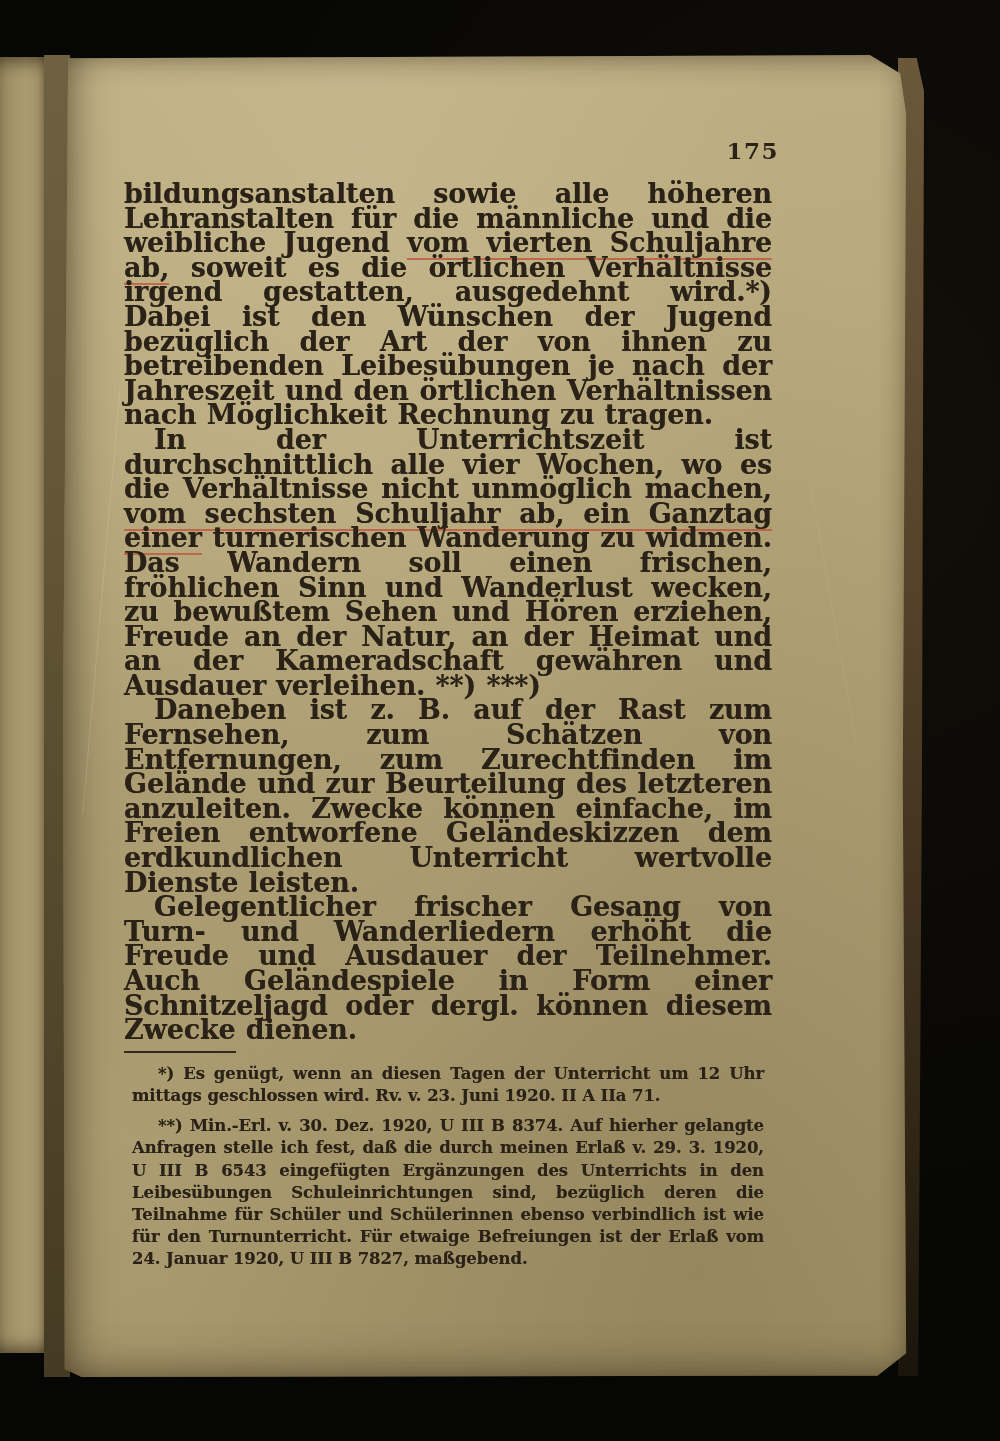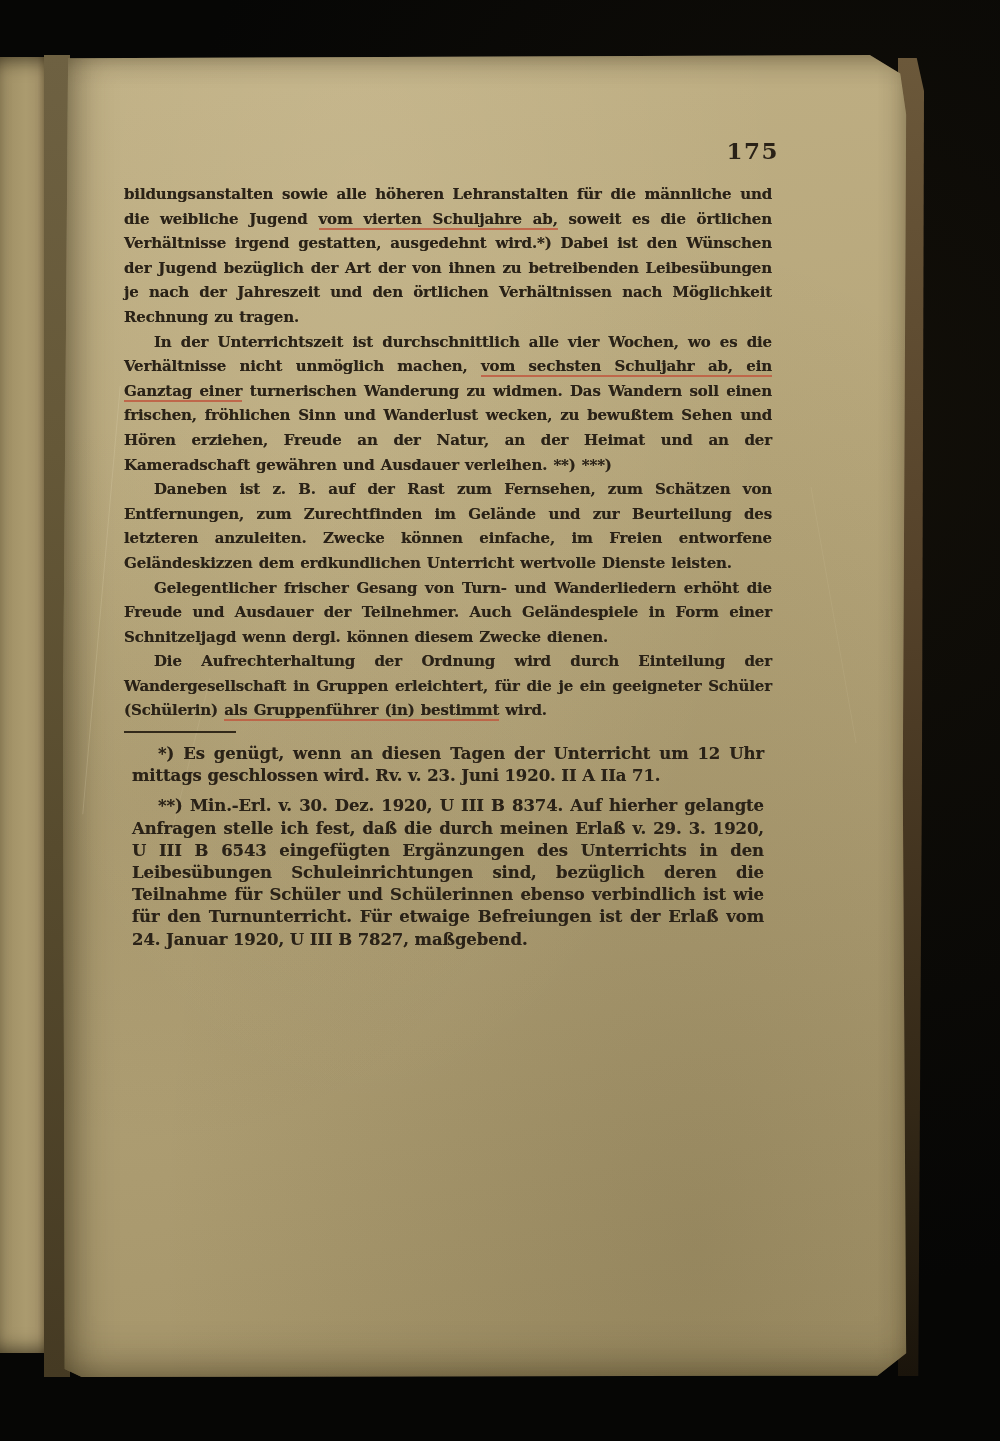--- a/index.html
+++ b/index.html
@@ -53,21 +53,21 @@
 
   .page-number{
     position:absolute;top:82px;right:128px;
     font-size:23px;font-weight:700;letter-spacing:1.5px;color:#2a2217;
   }
 
   .content{
     position:absolute;top:127px;left:61px;width:648px;color:#2a2217;
   }
   .body-text p{
-    margin:0;font-size:15px;line-height:24.6px;font-weight:700;
+    margin:0;font-size:27px;line-height:24.6px;font-weight:700;
     text-align:justify;letter-spacing:-0.15px;word-spacing:1px;
     text-shadow:0 0 .5px rgba(42,34,23,.55);
   }
   .body-text p.indent{text-indent:30px;}
 
   .u-red{
     border-bottom:2.5px solid rgba(192,88,62,.82);
     padding-bottom:0px;
   }
 
@@ -94,22 +94,21 @@
     <div class="crease c2"></div>
     <div class="crease c3"></div>
 
     <div class="page-number">175</div>
 
     <div class="content">
       <div class="body-text" id="body-text">
           <p class="">bildungsanstalten sowie alle höheren Lehranstalten für die männliche und die weibliche Jugend <span class="u-red">vom vierten Schuljahre ab,</span> soweit es die örtlichen Verhältnisse irgend gestatten, ausgedehnt wird.*) Dabei ist den Wünschen der Jugend bezüglich der Art der von ihnen zu betreibenden Leibesübungen je nach der Jahreszeit und den örtlichen Verhältnissen nach Möglichkeit Rechnung zu tragen.</p>
           <p class="indent">In der Unterrichtszeit ist durchschnittlich alle vier Wochen, wo es die Verhältnisse nicht unmöglich machen, <span class="u-red">vom sechsten Schuljahr ab, ein Ganztag einer</span> turnerischen Wanderung zu widmen. Das Wandern soll einen frischen, fröhlichen Sinn und Wanderlust wecken, zu bewußtem Sehen und Hören erziehen, Freude an der Natur, an der Heimat und an der Kameradschaft gewähren und Ausdauer verleihen. **) ***)</p>
           <p class="indent">Daneben ist z. B. auf der Rast zum Fernsehen, zum Schätzen von Entfernungen, zum Zurechtfinden im Gelände und zur Beurteilung des letzteren anzuleiten. Zwecke können einfache, im Freien entworfene Geländeskizzen dem erdkundlichen Unterricht wertvolle Dienste leisten.</p>
-          <p class="indent">Gelegentlicher frischer Gesang von Turn- und Wanderliedern erhöht die Freude und Ausdauer der Teilnehmer. Auch Geländespiele in Form einer Schnitzeljagd wenn dergl. können diesem Zwecke dienen.</p>
-          <p class="indent">Die Aufrechterhaltung der Ordnung wird durch Einteilung der Wandergesellschaft in Gruppen erleichtert, für die je ein geeigneter Schüler (Schülerin) <span class="u-red">als Gruppenführer (in) bestimmt</span> wird.</p>
+          <p class="indent">Gelegentlicher frischer Gesang von Turn- und Wanderliedern erhöht die Freude und Ausdauer der Teilnehmer. Auch Geländespiele in Form einer Schnitzeljagd oder dergl. können diesem Zwecke dienen.</p>
         </div>
       <div class="footnote-rule"></div>
       <div class="footnotes" id="footnotes">
           <p>*) Es genügt, wenn an diesen Tagen der Unterricht um 12 Uhr mittags geschlossen wird.  Rv. v. 23. Juni 1920.  II A IIa 71.</p>
           <p class="fn-gap">**) Min.-Erl. v. 30. Dez. 1920, U III B 8374.  Auf hierher gelangte Anfragen stelle ich fest, daß die durch meinen Erlaß v. 29. 3. 1920, U III B 6543 eingefügten Ergänzungen des Unterrichts in den Leibesübungen Schuleinrichtungen sind, bezüglich deren die Teilnahme für Schüler und Schülerinnen ebenso verbindlich ist wie für den Turnunterricht. Für etwaige Befreiungen ist der Erlaß vom 24. Januar 1920, U III B 7827, maßgebend.</p>
         </div>
     </div>
   </div>
 </div>
 

